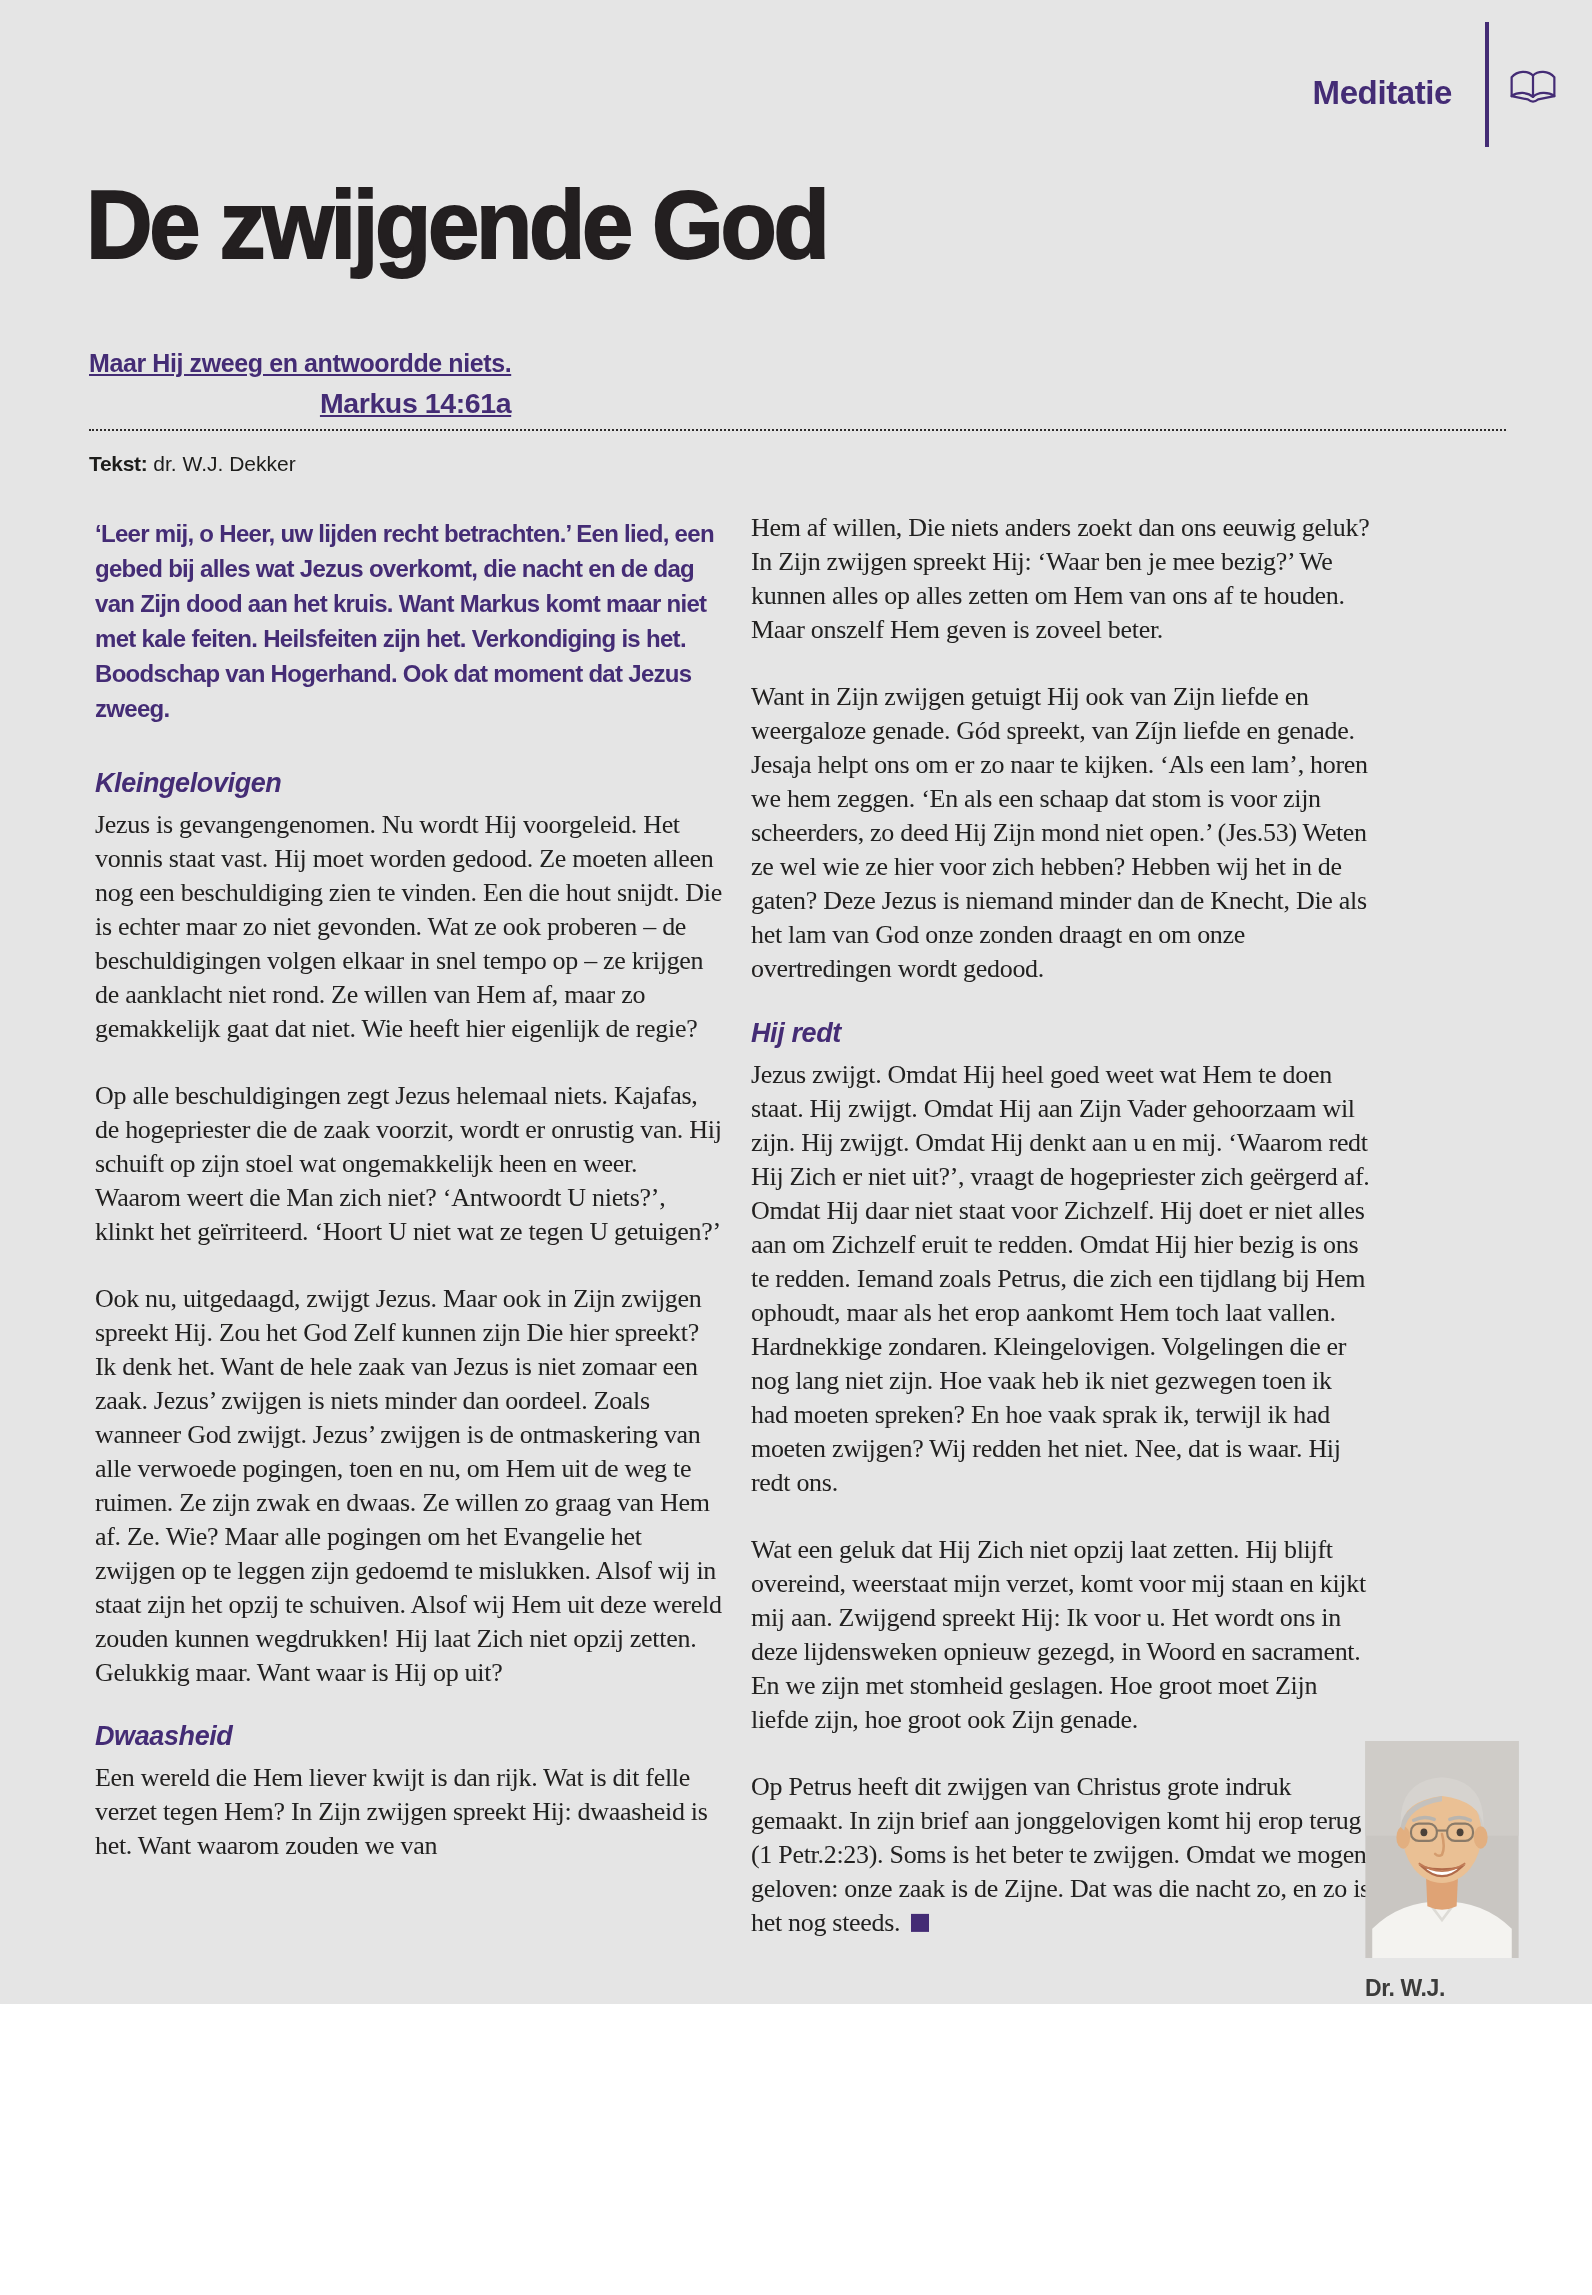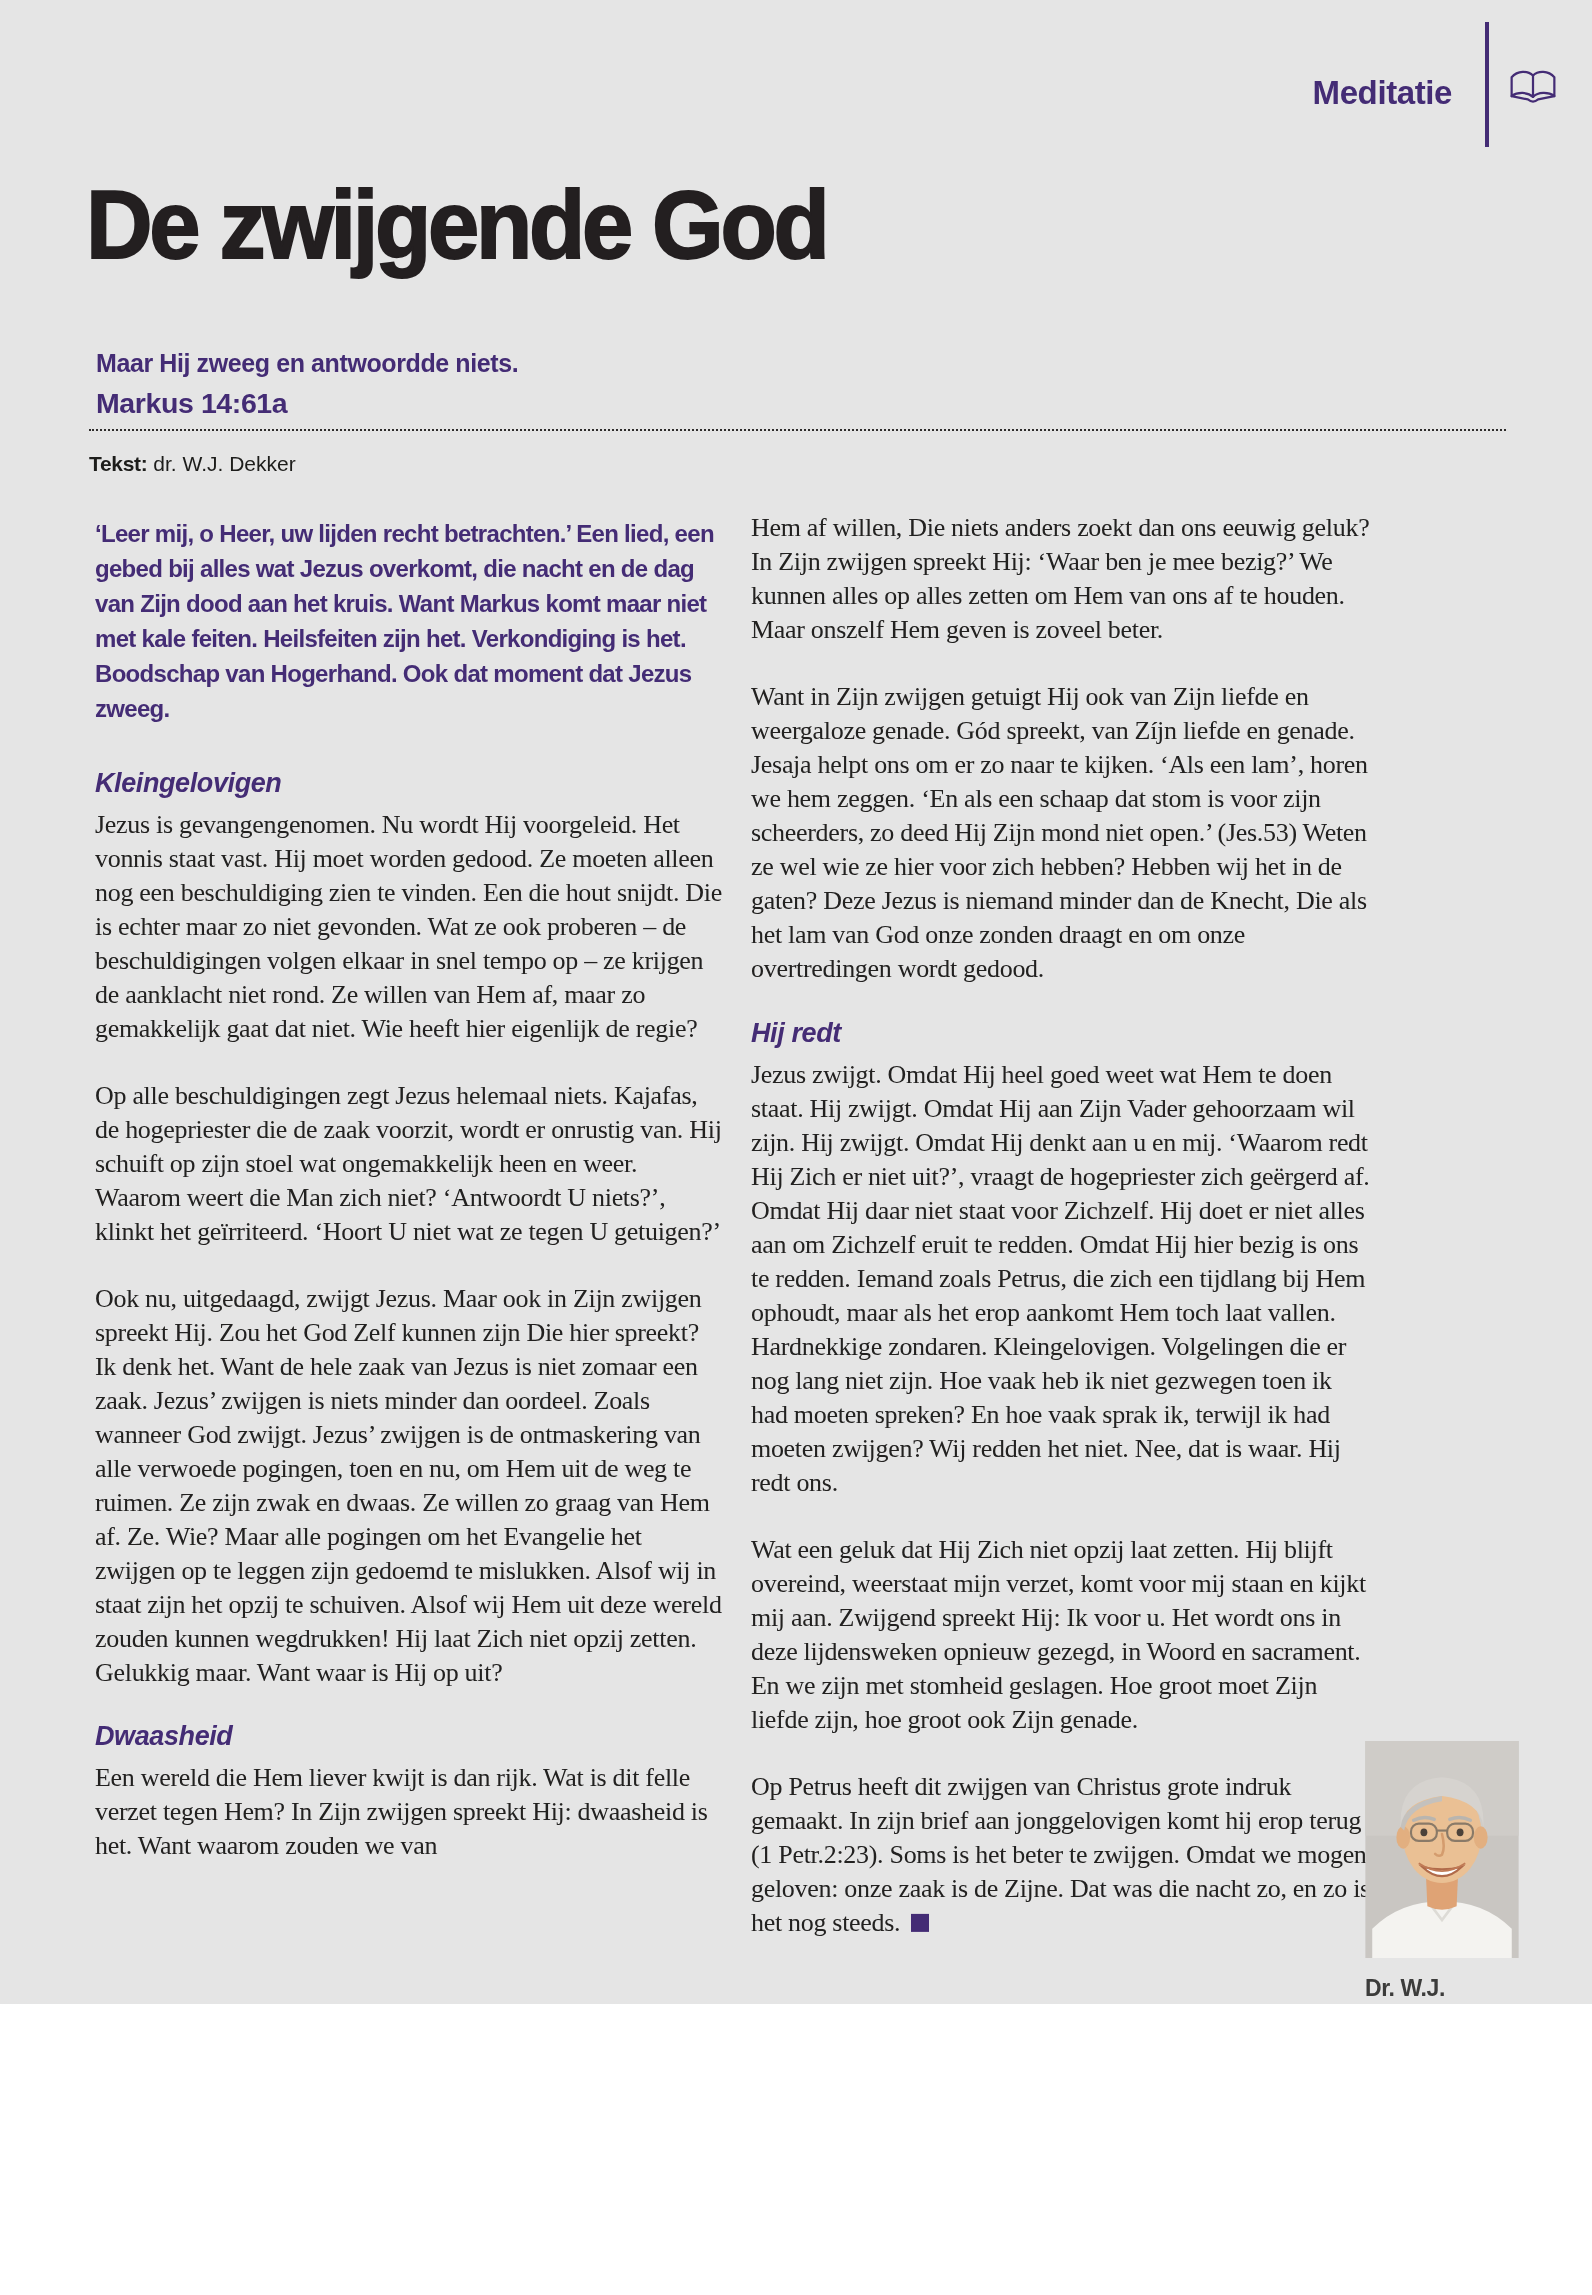--- a/index.html
+++ b/index.html
@@ -40,29 +40,30 @@
     font-weight:700;
     letter-spacing:-3.5px;
     color:#231f20;
     -webkit-text-stroke:1.9px #231f20;
     transform:scaleX(0.95);
     transform-origin:left top;
     white-space:nowrap;
   }
   .verse{
     position:absolute;
-    left:96px; top:349px;
-    color:#442c75;
+    left:89px; top:349px;
+    color:#442c75;
+    text-decoration:underline;
   }
   .verse-text{
     font-size:25px; font-weight:700; letter-spacing:-0.4px;
   }
   .verse-ref{
     margin-top:8.6px;
-    font-size:28.5px; font-weight:700; letter-spacing:-0.4px;
+    font-size:28.5px; font-weight:700; letter-spacing:-0.4px;text-align:right;
   }
   .dotted-rule{
     position:absolute;
     left:89px; right:86px; top:429px;
     border-top:2.6px dotted #2e2c2b;
   }
   .byline{
     position:absolute;
     left:89px; top:452px;
     font-size:21px; color:#1d1d1b;

